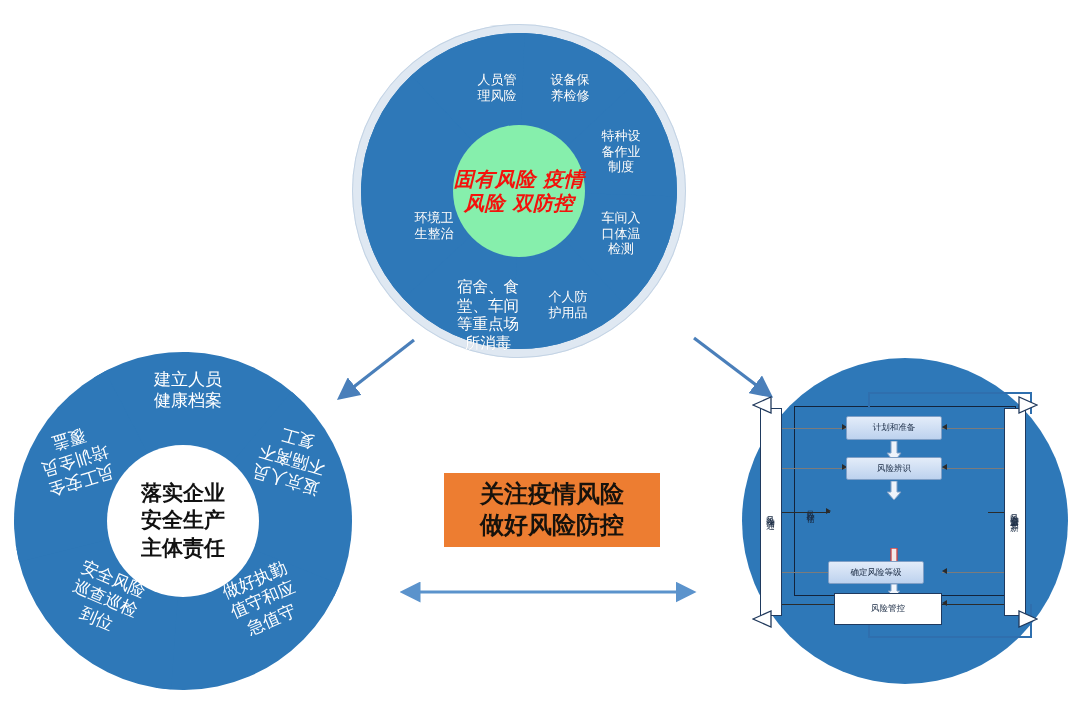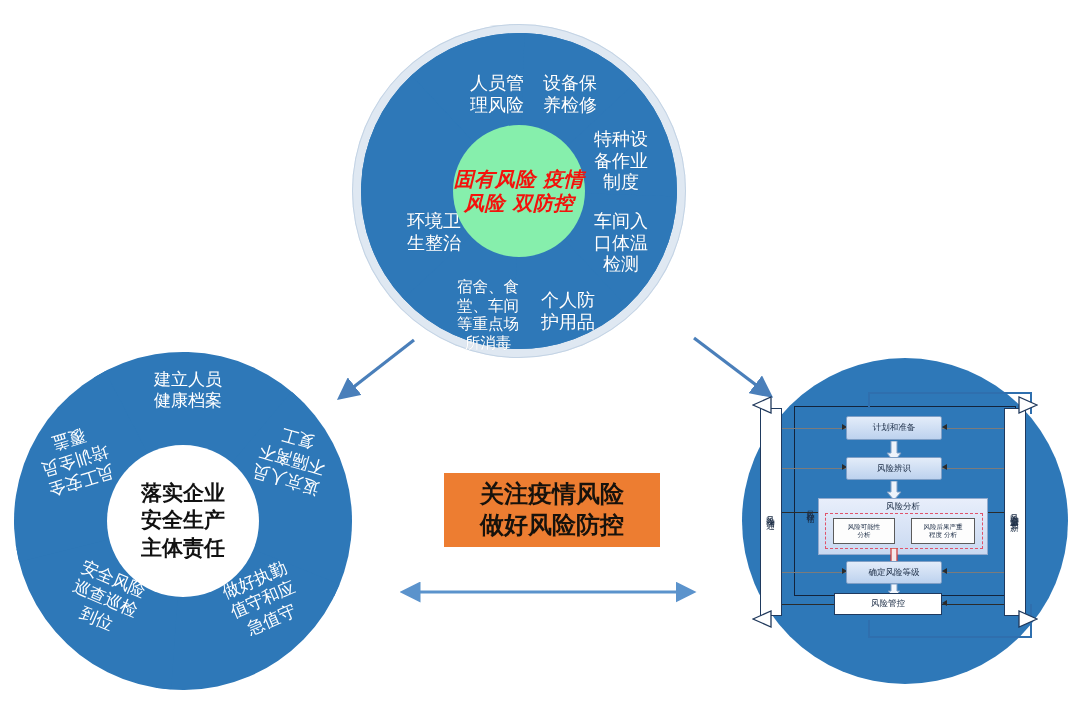--- a/index.html
+++ b/index.html
@@ -32,21 +32,21 @@
     background:#86efac;
     display:flex;align-items:center;
     z-index:6;
     font-style:italic;
   }
   #top-wheel .hub .hubtext{
     color:#f4120c;font-weight:bold;font-size:20px;line-height:1.22;text-align:center;
     letter-spacing:.5px;
   }
   .seg-label{
-    position:absolute;z-index:5;color:#ffffff;font-size:18px;line-height:1.2;
+    position:absolute;z-index:5;color:#ffffff;font-size:13px;line-height:1.2;
     text-align:center;font-weight:500;white-space:pre-line;
     text-shadow:0 0 1px rgba(0,0,0,.12);
   }
 
   
   #left-wheel{position:absolute;left:14px;top:352px;width:338px;height:338px;}
   #left-wheel .petal{
     position:absolute;left:0;top:0;width:338px;height:338px;
   }
   #left-wheel .petal .pf{
@@ -339,46 +339,34 @@
       </svg>
 
       <div class="fbox blue" style="left:90px;top:65px;width:96px;height:23px;font-size:8.5px;">
         <span>风险辨识</span>
       </div>
 
       <svg class="blockarrow" style="left:130px;top:89px;width:16px;height:20px;" viewBox="0 0 16 20">
         <polygon points="5,0 11,0 11,11 15,11 8,19 1,11 5,11" fill="#eef3fb" stroke="#7f9fc6" stroke-width="1"></polygon>
       </svg>
 
-      <div class="analysis-panel" style="left:62px;top:106px;width:170px;height:57px;">
-        <div style="position:absolute;left:0;top:2px;width:100%;text-align:center;font-size:8.5px;color:#1a2b44;">风险分析</div>
-        <div class="dashed-box" style="left:6px;top:14px;width:158px;height:36px;"></div>
-        <div class="fbox plainwhite" style="left:14px;top:19px;width:62px;height:26px;font-size:6.5px;line-height:1.25;white-space:pre-line;">
-          <span>风险可能性
-分析</span>
-        </div>
-        <div class="fbox plainwhite" style="left:92px;top:19px;width:64px;height:26px;font-size:6.5px;line-height:1.25;white-space:pre-line;">
-          <span>风险后果严重
-程度 分析</span>
-        </div>
-      </div>
 
       <svg class="blockarrow" style="left:129px;top:156px;width:18px;height:26px;" viewBox="0 0 18 26">
         <polygon points="6,0 12,0 12,15 17,15 9,25 1,15 6,15" fill="#f5eaea" stroke="#cf4444" stroke-width="1.3"></polygon>
       </svg>
 
-      <div class="fbox blue" style="left:90px;top:169px;width:96px;height:23px;font-size:8.5px;">
+      <div class="fbox blue" style="left:72px;top:169px;width:96px;height:23px;font-size:8.5px;">
         <span>确定风险等级</span>
       </div>
 
       <svg class="blockarrow" style="left:131px;top:192px;width:14px;height:14px;" viewBox="0 0 14 14">
         <polygon points="4,0 10,0 10,7 13,7 7,13 1,7 4,7" fill="#f2f7fe" stroke="#7f9fc6" stroke-width="1"></polygon>
       </svg>
 
-      <div class="fbox white" style="left:78px;top:201px;width:108px;height:22px;font-size:8.5px;">
+      <div class="fbox white" style="left:78px;top:201px;width:108px;height:32px;font-size:8.5px;">
         <span>风险管控</span>
       </div>
 
       <svg class="blockarrow" style="left:-4px;top:4px;width:20px;height:18px;" viewBox="0 0 20 18">
         <polygon points="1,9 19,1 19,17" fill="#ffffff" stroke="#20395c" stroke-width="1.3"></polygon>
       </svg>
       <svg class="blockarrow" style="left:262px;top:4px;width:20px;height:18px;" viewBox="0 0 20 18">
         <polygon points="19,9 1,1 1,17" fill="#ffffff" stroke="#20395c" stroke-width="1.3"></polygon>
       </svg>
       <svg class="blockarrow" style="left:-4px;top:218px;width:20px;height:18px;" viewBox="0 0 20 18">

